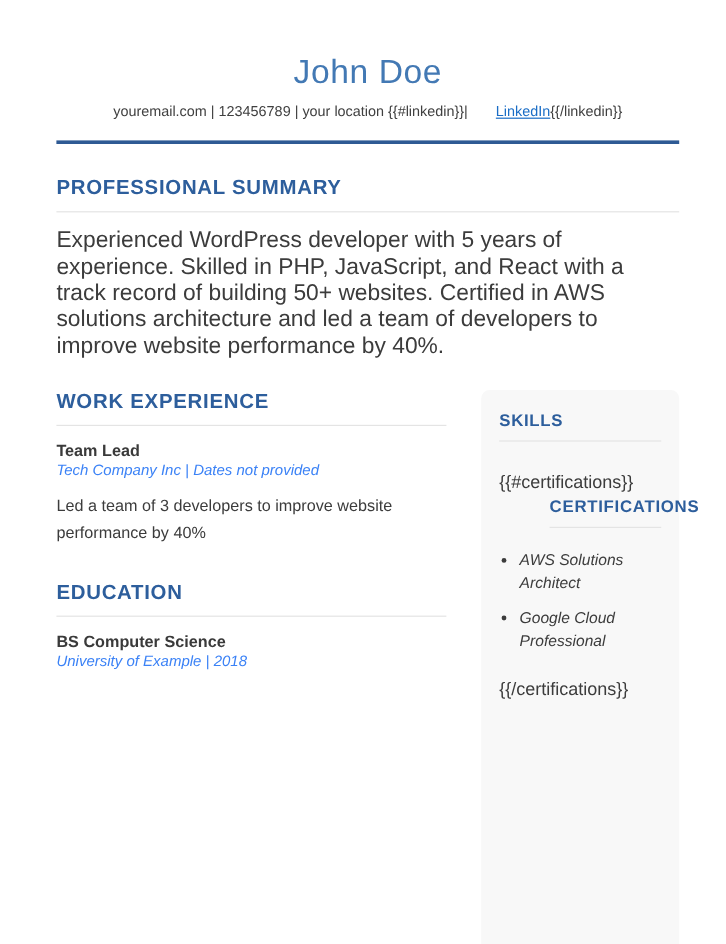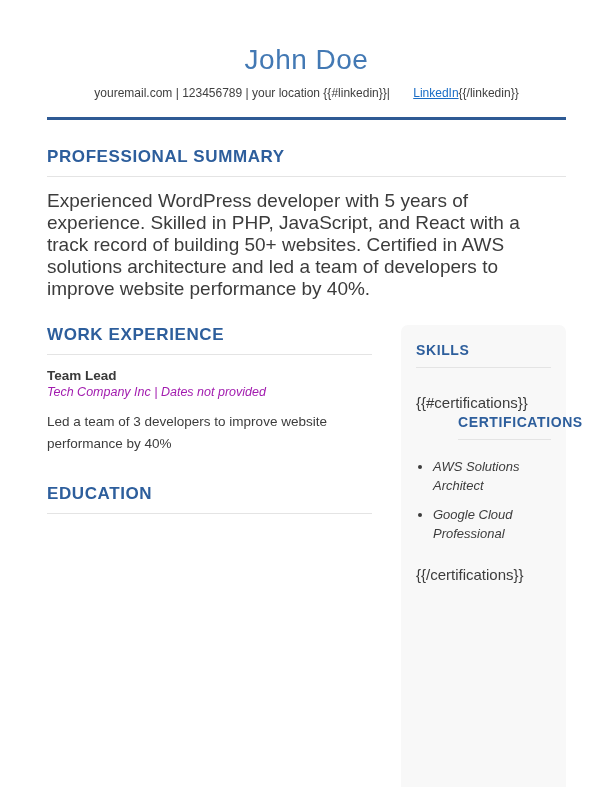--- a/index.html
+++ b/index.html
@@ -72,21 +72,21 @@
   .job-role, .edu-degree {
     margin: 0;
     font-size: 13.5px;
     font-weight: bold;
     color: #3a3a3a;
   }
   .job-meta, .edu-meta {
     margin: 2px 0 0 0;
     font-size: 12.5px;
     font-style: italic;
-    color: #a21caf;
+    color: #3b82f6;
   }
   .job-desc {
     margin: 12px 0 0 0;
     font-size: 13.5px;
     line-height: 22px;
     color: #3c3c3c;
   }
   .education-section { margin-top: 29px; }
   .edu-item { margin-top: 13px; }
   
@@ -143,20 +143,24 @@
         <h2 class="section-title">WORK EXPERIENCE</h2>
         <div class="job">
           <p class="job-role">Team Lead</p>
           <p class="job-meta">Tech Company Inc | Dates not provided</p>
           <p class="job-desc">Led a team of 3 developers to improve website performance by 40%</p>
         </div>
       </section>
 
       <section class="education-section">
         <h2 class="section-title">EDUCATION</h2>
+        <div class="edu-item">
+          <p class="edu-degree">BS Computer Science</p>
+          <p class="edu-meta">University of Example | 2018</p>
+        </div>
       </section>
 
     </div>
 
     <aside class="sidebar">
 
       <section>
         <h2 class="section-title">SKILLS</h2>
       </section>
 

